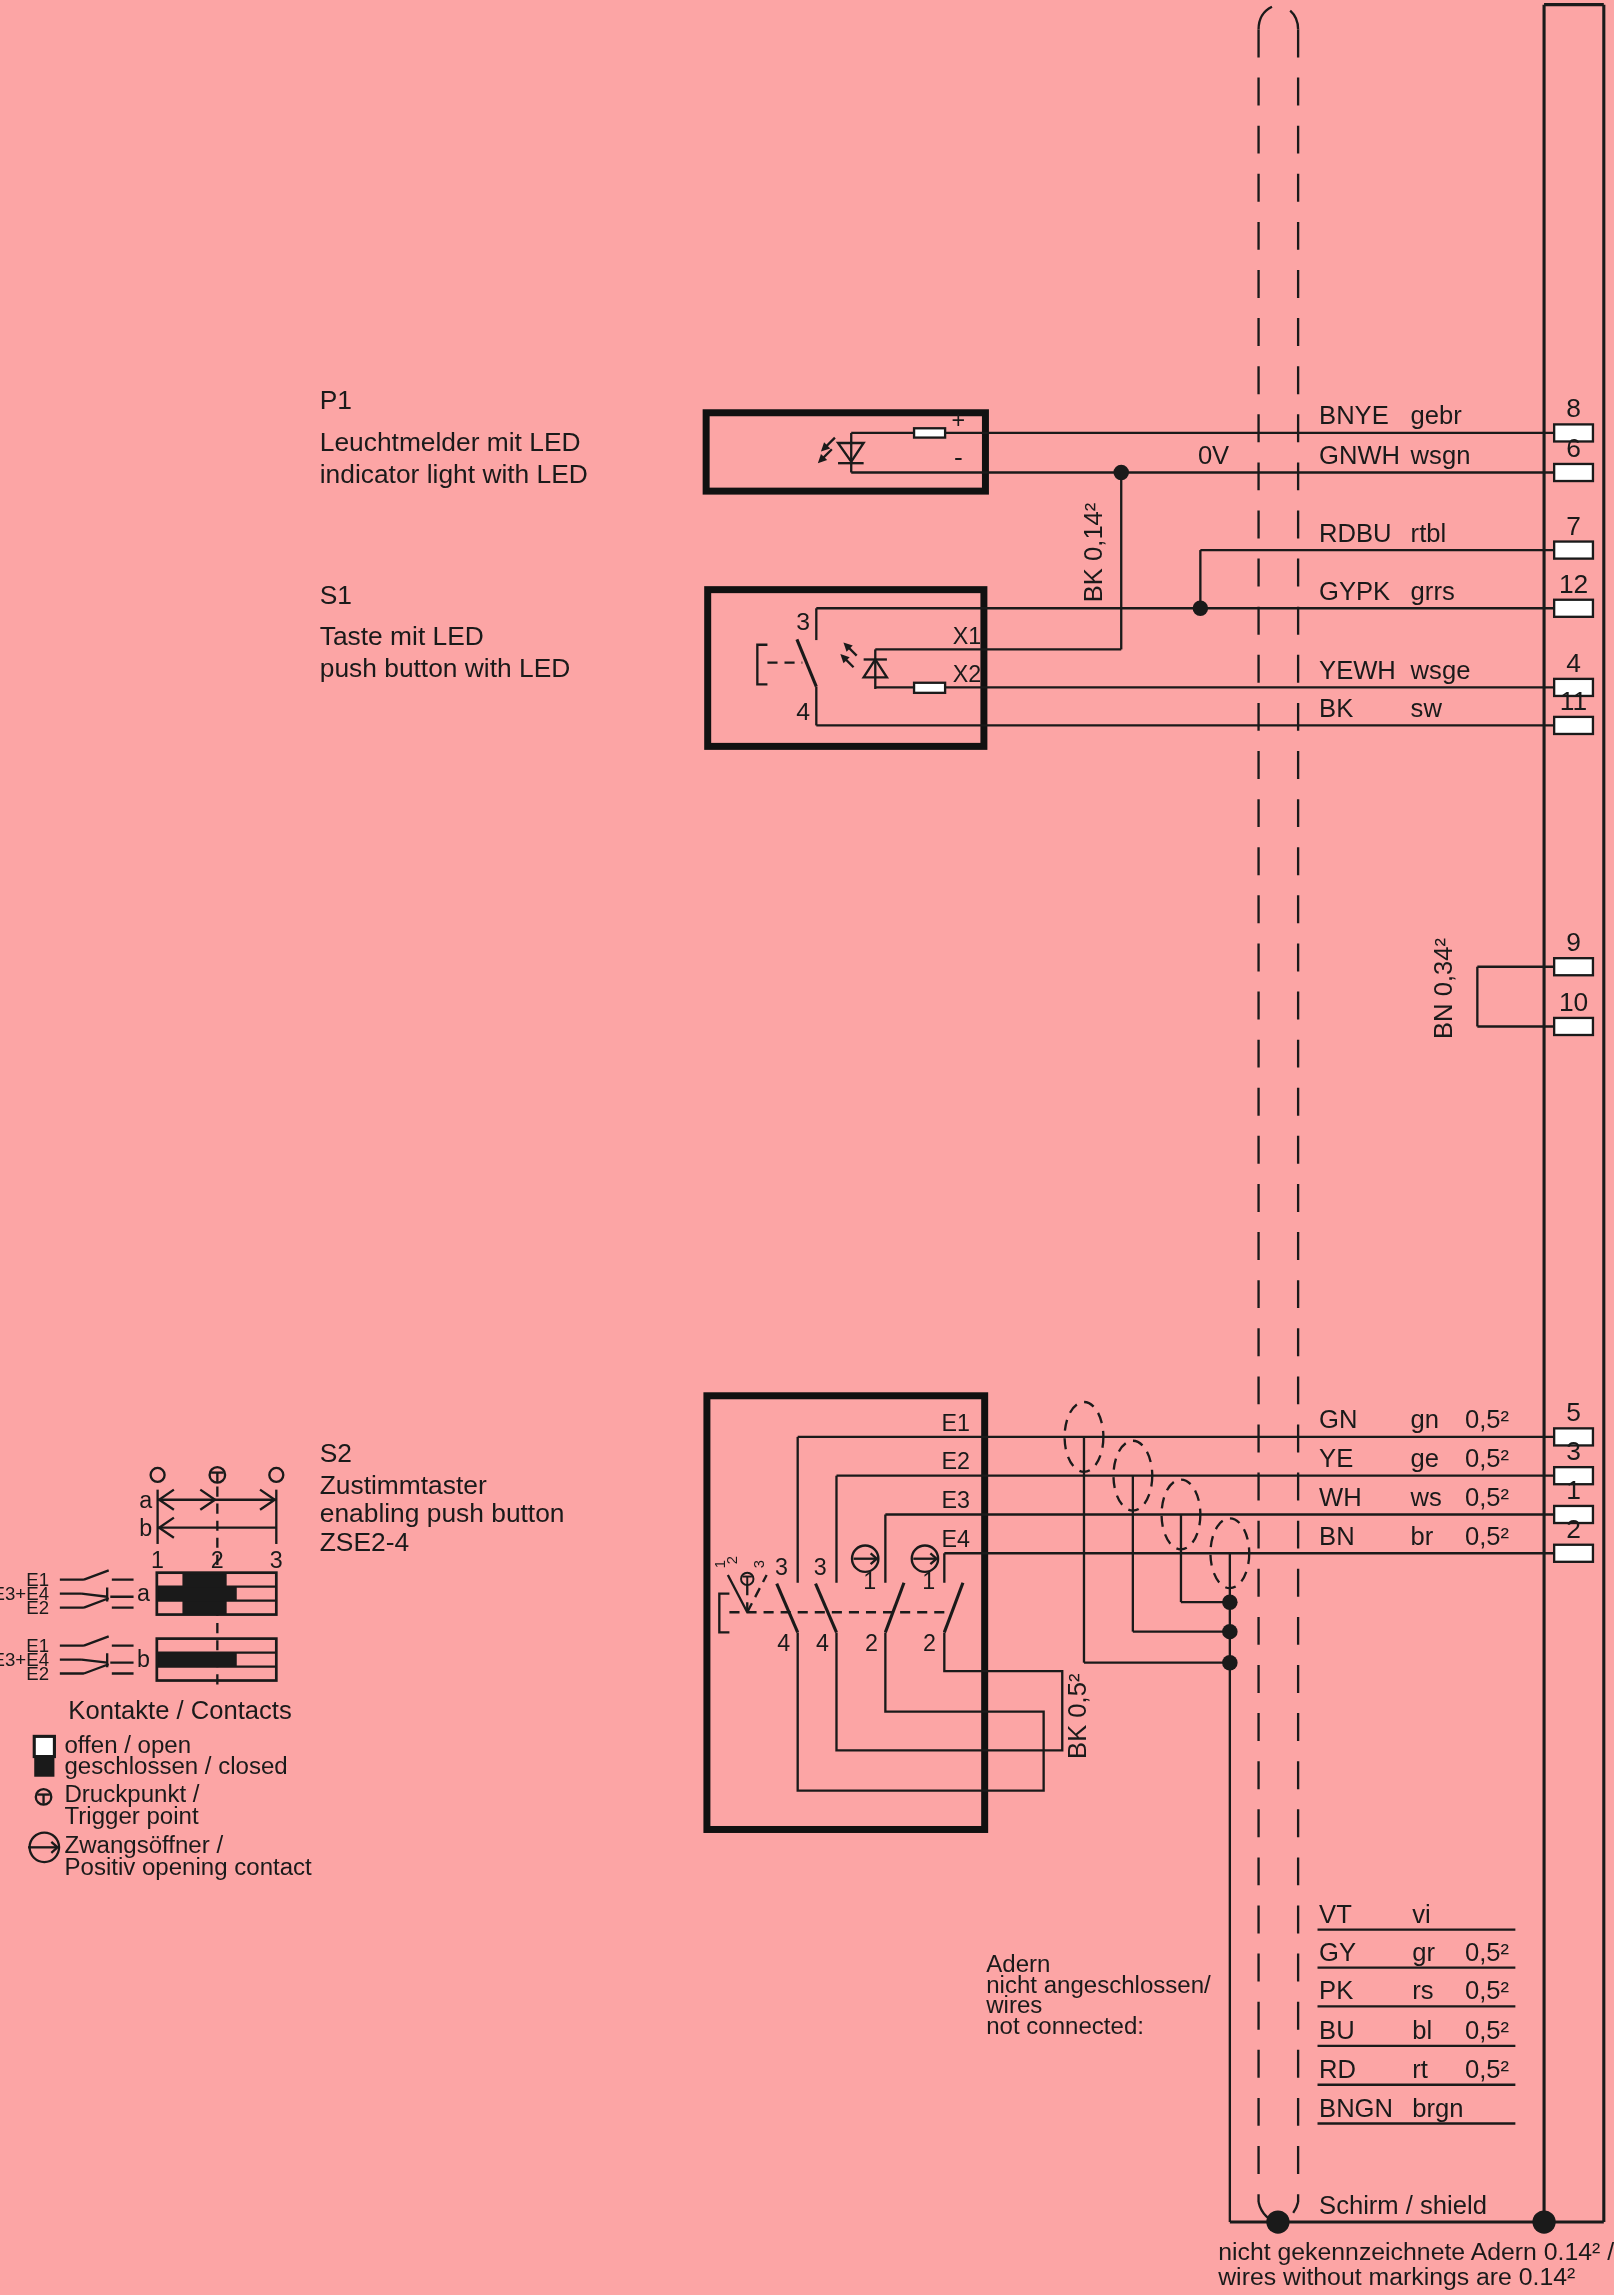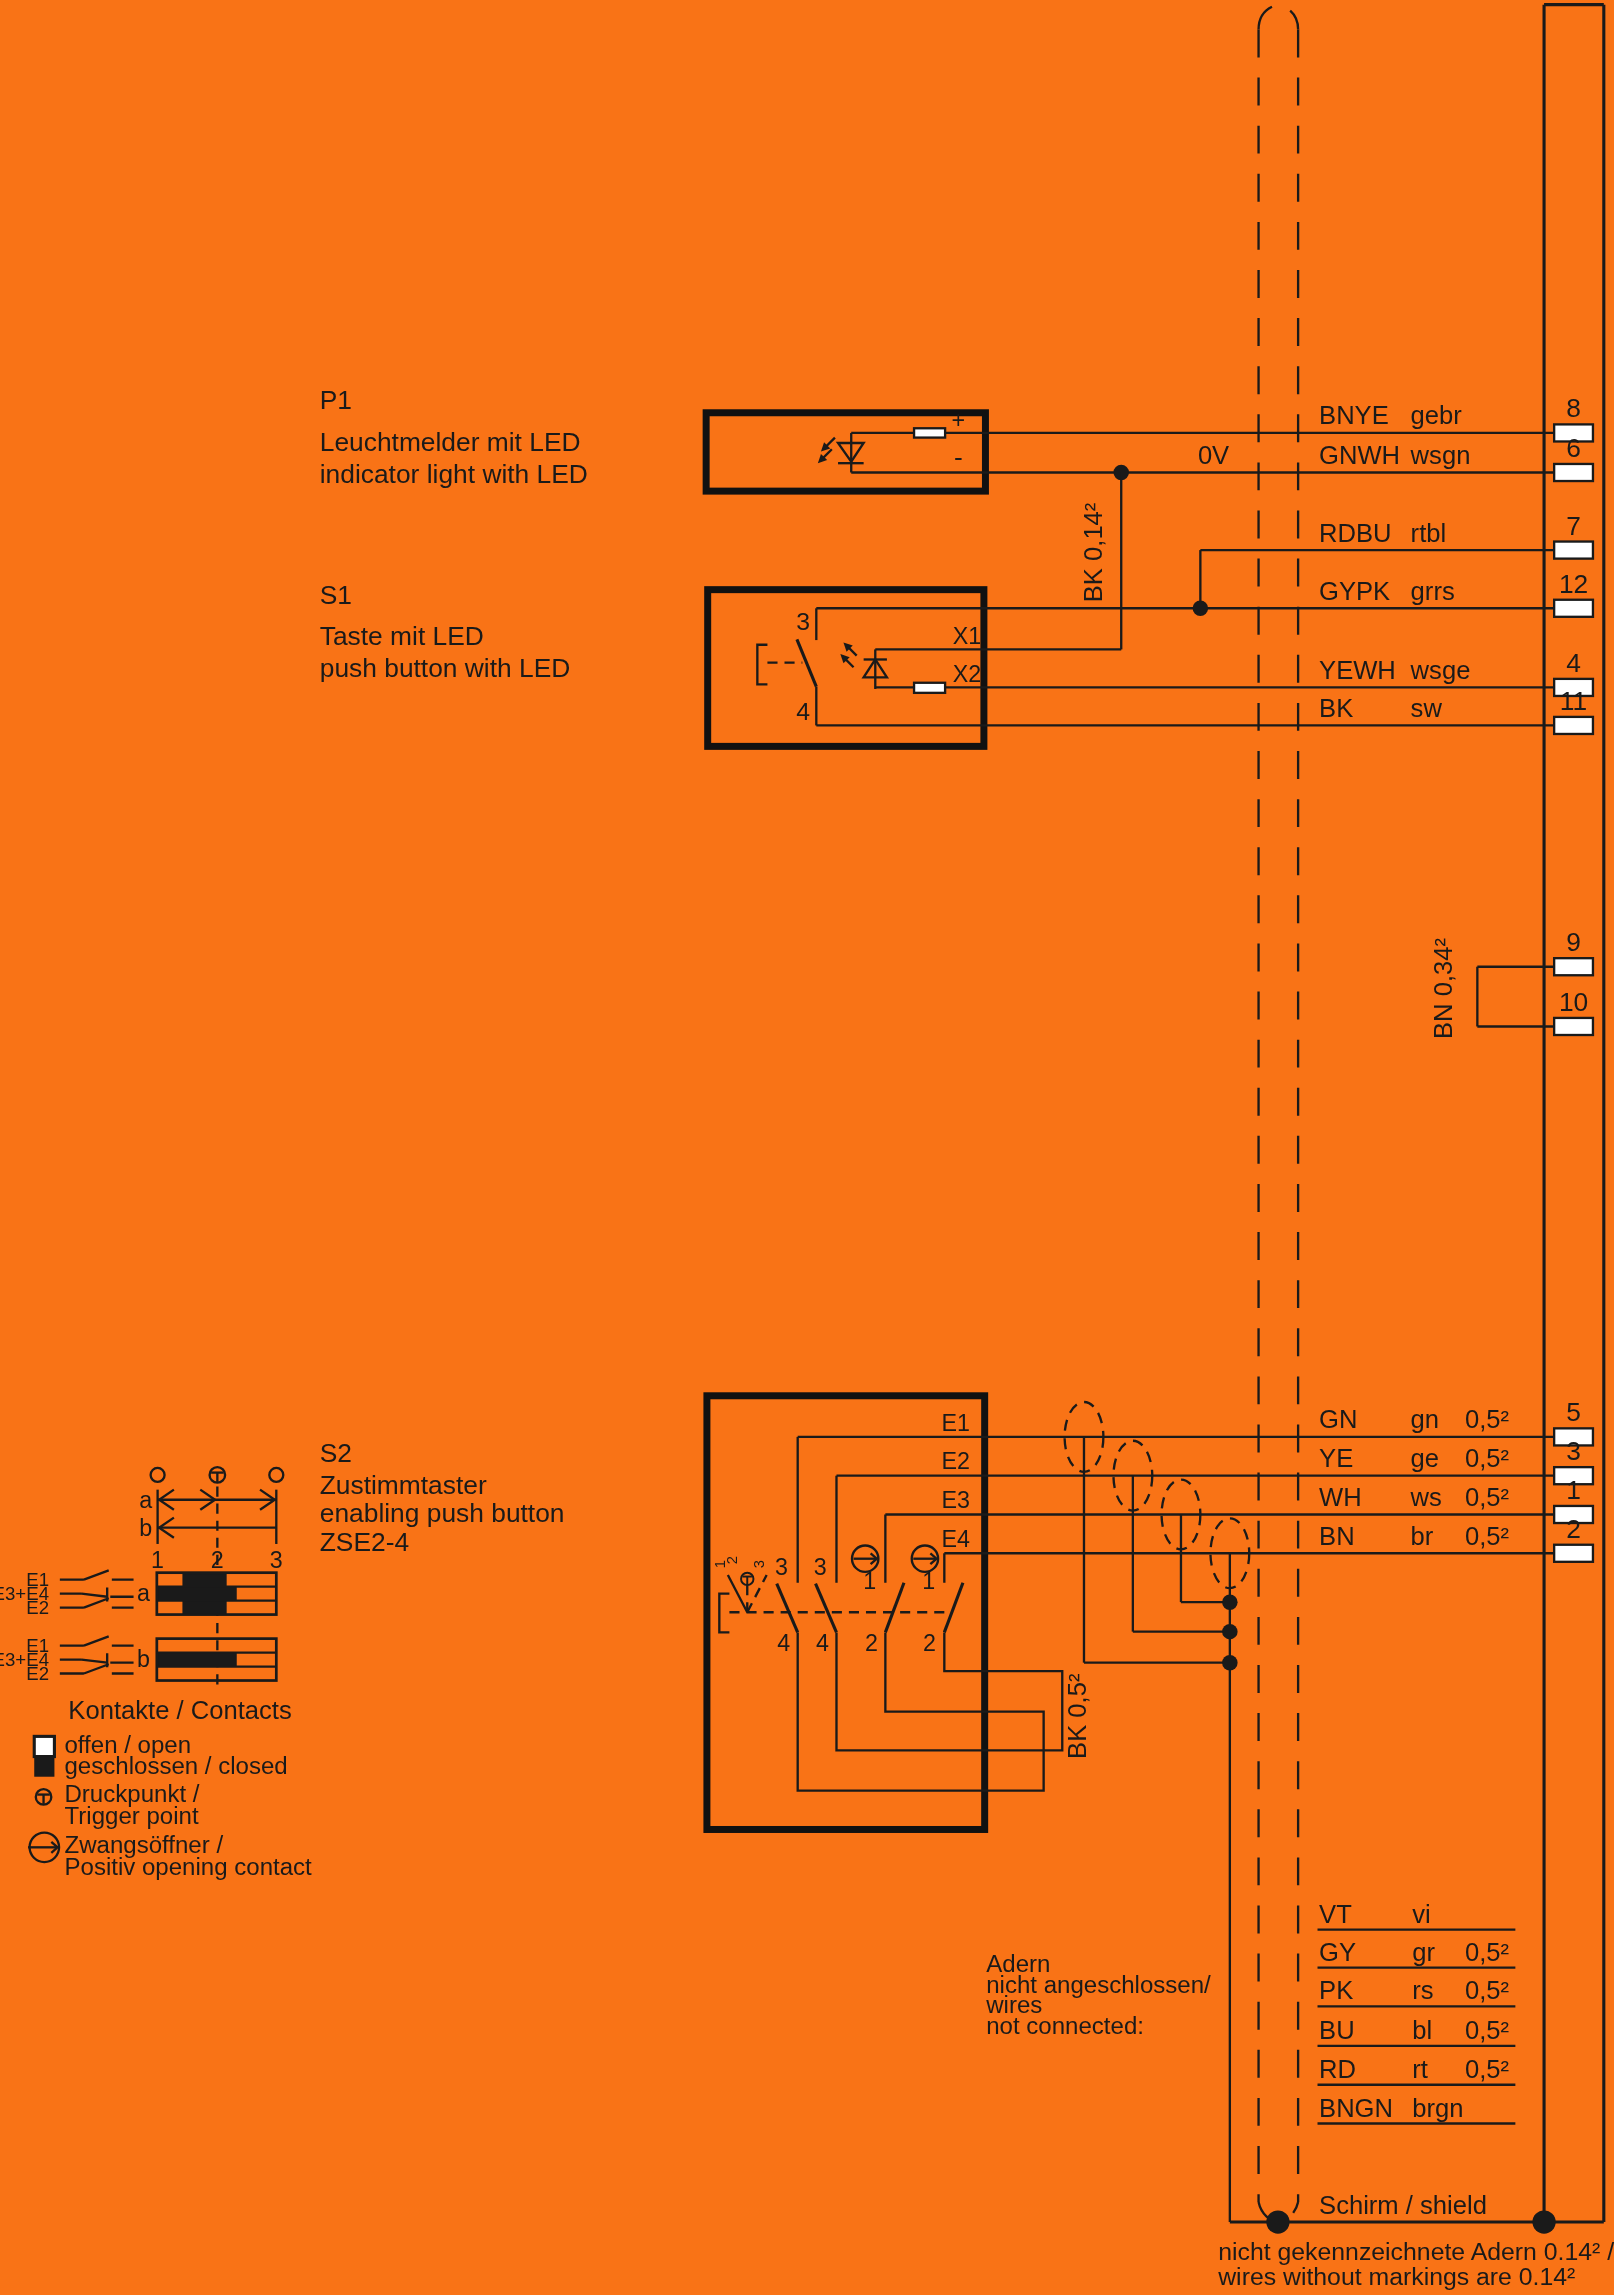--- a/index.html
+++ b/index.html
@@ -1,16 +1,16 @@
 <!DOCTYPE html>
 <html style="font-size:12.4px"><head>
 <meta charset="utf-8">
 <style>
   html,body{margin:0;padding:0;background:#ffffff;}
-  .stage{position:relative;width:1614px;height:2295px;background:#f97316;text-align:center;}
+  .stage{position:relative;width:1614px;height:2295px;background:#fca5a5;text-align:center;}
   svg text{font-family:"Liberation Sans","DejaVu Sans",sans-serif;fill:#1a1a1a;}
   .w{stroke:#1a1a1a;stroke-width:3;fill:none;}
   .w2{stroke:#1a1a1a;stroke-width:4;fill:none;}
   .box{stroke:#111111;stroke-width:9;fill:none;}
   .conn{stroke:#1a1a1a;stroke-width:4;fill:none;}
   .dashcable{stroke:#1a1a1a;stroke-width:3;fill:none;stroke-dasharray:36 26;}
   .dashpair{stroke:#1a1a1a;stroke-width:3;fill:none;stroke-dasharray:14 10;}
   .dashmech{stroke:#1a1a1a;stroke-width:3;fill:none;stroke-dasharray:13 9;}
   .dot{fill:#1a1a1a;stroke:none;}
   .blk{fill:#1a1a1a;stroke:none;}

